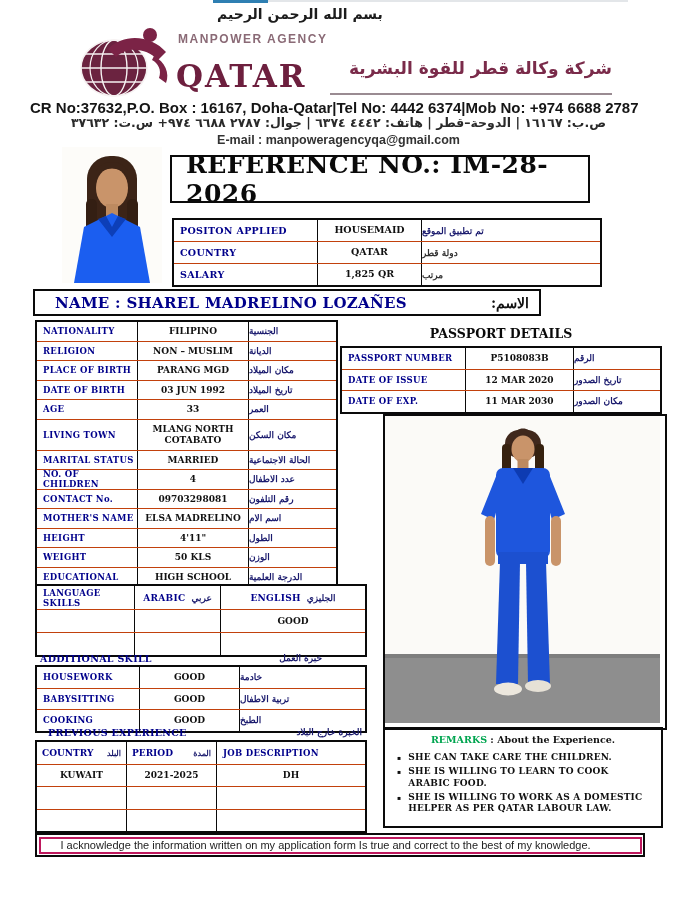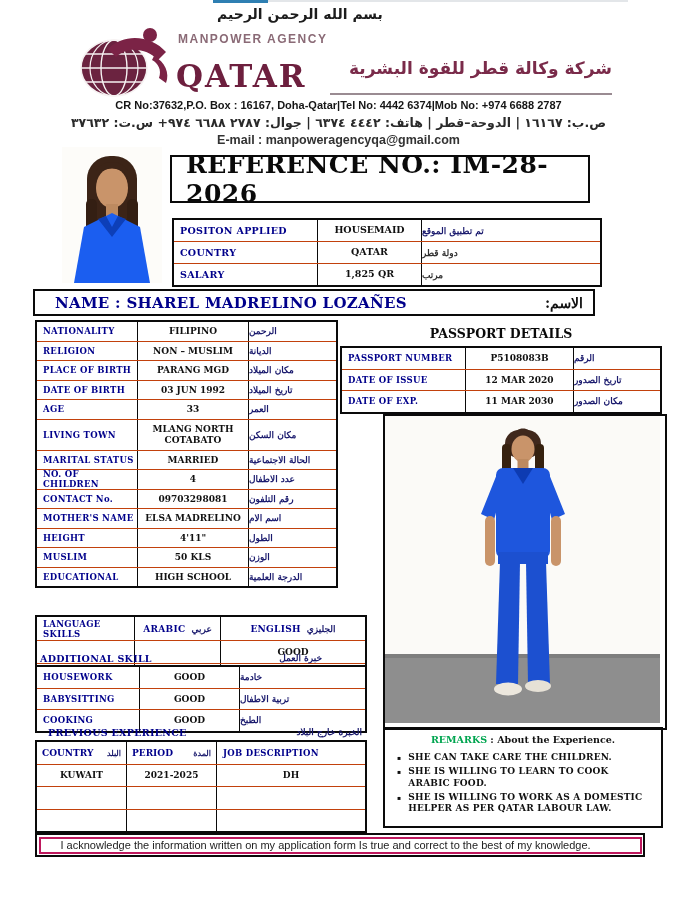--- a/index.html
+++ b/index.html
@@ -12,22 +12,22 @@
   #top-gray-line{left:268px;top:0;width:360px;height:2px;background:#e3e6e9;}
   #bismillah{left:210px;top:6px;width:180px;text-align:center;font-size:14px;color:#1c1c1c;
              font-family:"DejaVu Sans",sans-serif;font-weight:bold;}
   #agency-en1{left:178px;top:32px;font-family:"Liberation Sans",sans-serif;font-weight:bold;
               font-size:12px;color:#8a6a76;letter-spacing:1.5px;}
   #agency-en2{left:176px;top:58px;font-family:"DejaVu Serif",serif;font-weight:bold;
               font-size:31px;color:#6d1f3e;letter-spacing:2px;}
   #agency-ar{left:300px;top:58px;width:312px;text-align:right;font-size:17px;font-weight:bold;
              color:#7a2b4a;direction:rtl;font-family:"DejaVu Sans",sans-serif;}
   #logo-underline{left:330px;top:93px;width:282px;height:2px;background:#9a8b92;}
-  #cr-line{left:30px;top:99px;width:617px;text-align:center;
-           font-family:"Liberation Sans",sans-serif;font-weight:bold;font-size:11px;color:#151515;}
+  #cr-line{left:30px;top:99px;width:617px;
+           font-family:"Liberation Sans",sans-serif;font-weight:bold;font-size:15px;color:#151515;}
   #arabic-line{left:30px;top:115px;width:617px;text-align:center;direction:rtl;
            font-family:"DejaVu Sans",sans-serif;font-size:12.5px;color:#2a2a2a;font-weight:bold;}
   #email-line{left:30px;top:133px;width:617px;text-align:center;
            font-family:"Liberation Sans",sans-serif;font-weight:bold;font-size:12.5px;color:#333;}
 
   
   #portrait{left:62px;top:147px;width:100px;height:136px;background:#fdfcfa;}
   #photo-box{left:383px;top:414px;width:280px;height:312px;border:2.5px solid #0a0a0a;background:#fff;}
 
   
@@ -47,42 +47,42 @@
   .ar.dark{color:#333;}
 
   #position-table{left:172px;top:218px;width:430px;}
   #position-table .tr{height:21px;}
   #position-table .td:nth-child(1){width:144px;}
   #position-table .td:nth-child(2){width:104px;}
   #position-table .td:nth-child(3){flex:1;}
   #position-table .lbl{font-size:9.5px;}
   #position-table .val{font-size:9.5px;}
 
-  #name-bar{left:33px;top:289px;width:562px;height:27px;border:2px solid #0a0a0a;
+  #name-bar{left:33px;top:289px;width:508px;height:27px;border:2px solid #0a0a0a;
             display:flex;align-items:center;justify-content:space-between;box-sizing:border-box;
             padding:0 10px 0 20px;}
   #name-bar .name{color:#00008b;font-weight:bold;font-size:15px;letter-spacing:.3px;}
   #name-bar .ar-name{color:#111;font-size:14px;font-weight:bold;direction:rtl;}
 
   #details-table{left:35px;top:320px;width:303px;border-width:2.5px;}
   #details-table .tr{height:18.5px;}
   #details-table .tr.tall{height:30px;}
   #details-table .td:nth-child(1){width:101px;}
   #details-table .td:nth-child(2){width:111px;}
   #details-table .td:nth-child(3){flex:1;}
 
   #passport-title{left:340px;top:326px;width:322px;text-align:center;font-weight:bold;
                   font-size:12.5px;color:#0a0a0a;}
   #passport-table{left:340px;top:346px;width:322px;}
   #passport-table .tr{height:20.5px;}
   #passport-table .td:nth-child(1){width:124px;}
   #passport-table .td:nth-child(2){width:108px;}
   #passport-table .td:nth-child(3){flex:1;}
 
-  #language-table{left:35px;top:615px;width:332px;}
+  #language-table{left:35px;top:584px;width:332px;}
   #language-table .tr{height:22px;}
   #language-table .tr:first-child{height:23px;}
   #language-table .td:nth-child(1){width:98px;}
   #language-table .td:nth-child(2){width:86px;}
   #language-table .td:nth-child(3){flex:1;}
   .hdr-pair{justify-content:center;gap:6px;}
   .hdr-pair .en{color:#00008b;font-weight:bold;font-size:9px;letter-spacing:.3px;}
   .hdr-pair .arw{color:#1b1b6e;font-size:9px;font-weight:bold;direction:rtl;}
 
   #additional-label-row{left:40px;top:653px;width:322px;display:flex;justify-content:space-between;}
@@ -190,21 +190,21 @@
 
   <div class="abs" id="name-bar">
     <span class="name">NAME : SHAREL MADRELINO LOZAÑES</span>
     <span class="ar-name">الاسم:</span>
   </div>
 
   <div class="abs tbl" id="details-table">
     <div class="tr">
       <div class="td lbl">NATIONALITY</div>
       <div class="td val">FILIPINO</div>
-      <div class="td ar">الرحمن</div>
+      <div class="td ar">الجنسية</div>
     </div>
     <div class="tr">
       <div class="td lbl">RELIGION</div>
       <div class="td val">NON – MUSLIM</div>
       <div class="td ar">الديانة</div>
     </div>
     <div class="tr">
       <div class="td lbl">PLACE OF BIRTH</div>
       <div class="td val">PARANG MGD</div>
       <div class="td ar">مكان الميلاد</div>
@@ -243,21 +243,21 @@
       <div class="td lbl">MOTHER'S NAME</div>
       <div class="td val">ELSA MADRELINO</div>
       <div class="td ar">اسم الام</div>
     </div>
     <div class="tr">
       <div class="td lbl">HEIGHT</div>
       <div class="td val">4'11"</div>
       <div class="td ar">الطول</div>
     </div>
     <div class="tr">
-      <div class="td lbl">MUSLIM</div>
+      <div class="td lbl">WEIGHT</div>
       <div class="td val">50 KLS</div>
       <div class="td ar">الوزن</div>
     </div>
     <div class="tr">
       <div class="td lbl">EDUCATIONAL</div>
       <div class="td val">HIGH SCHOOL</div>
       <div class="td ar">الدرجة العلمية</div>
     </div>
   </div>
 

